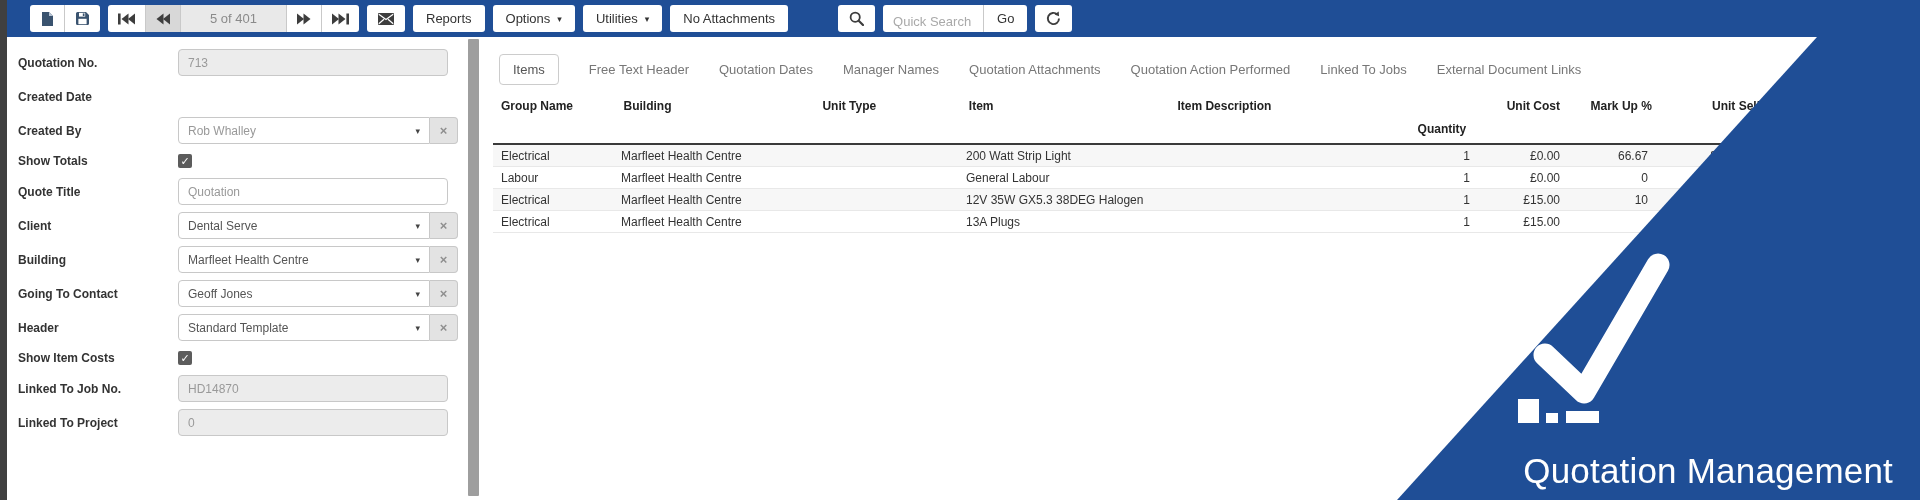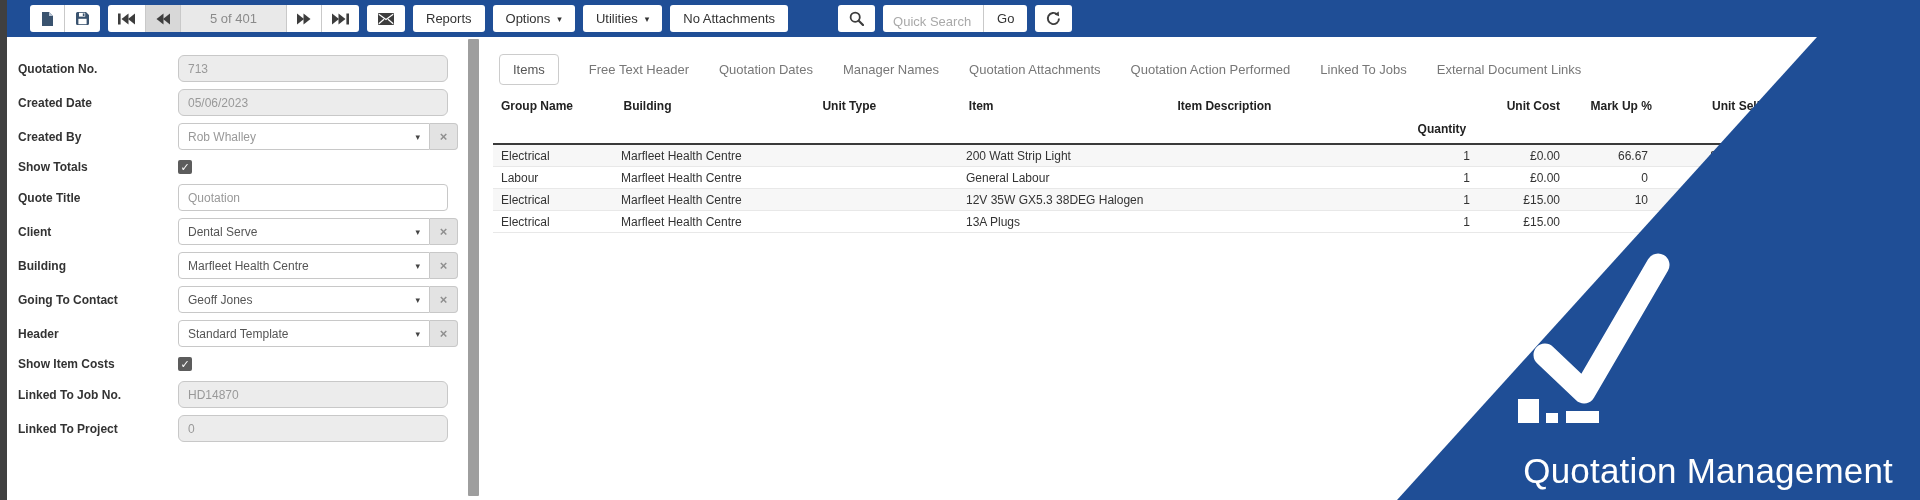--- a/index.html
+++ b/index.html
@@ -25,26 +25,26 @@
   .qs-wrap { margin-left:0; }
   .qs-input { border:none; outline:none; height:27px; width:100px; padding:16px 10px; font-size:13px; color:#444; font-family:"Liberation Sans",sans-serif; }
   .qs-input::placeholder { color:#a9a9a9; }
   .go-btn { border-left:1px solid #c9c9c9; }
   .search-gap { margin-left:42px; }
 
   
   .content { display:flex; height:463px; position:relative; }
 
   
-  .sidebar { width:483px; position:relative; padding:18px 0 0 18px; background:#fff; flex:0 0 483px; }
+  .sidebar { width:483px; position:relative; padding:12px 0 0 18px; background:#fff; flex:0 0 483px; }
   .form-row { display:flex; align-items:center; margin-bottom:7px; min-height:27px; }
   .form-row.cb-row { min-height:20px; }
   .form-label { width:160px; font-size:12px; font-weight:bold; color:#333; }
   .inp { height:27px; border:1px solid #c8c8c8; border-radius:4px; font-size:12px; padding:0 9px; display:flex; align-items:center; }
-  .inp.readonly { background:#ececec; color:#999; width:270px;border-radius:6px; }
+  .inp.readonly { background:#ececec; color:#999; width:270px; }
   .inp.text { background:#fff; color:#444; width:270px; }
   .inp.muted { color:#999; }
   .select-wrap { display:flex; width:280px; }
   .sel { flex:1; background:#fff; border:1px solid #c8c8c8; border-radius:4px 0 0 4px; display:flex; align-items:center;
          justify-content:space-between; padding:0 9px; height:27px; color:#555; font-size:12px; cursor:pointer; }
   .sel.muted { color:#999; }
   .sel .sel-caret { color:#444; font-size:9px; margin-left:6px; }
   .clear-btn { width:28px; height:27px; background:#e3e3e3; border:1px solid #c8c8c8; border-left:none; border-radius:0 4px 4px 0;
                color:#8f8f8f; font-weight:bold; display:flex; align-items:center; justify-content:center; font-size:13px; cursor:pointer; }
   .cb { width:14px; height:14px; background:#5c5c5c; border-radius:2px; color:#fff; font-size:11px; line-height:14px;
@@ -169,21 +169,20 @@
   <div class="content">
 
     <div class="sidebar">
       <div id="form-rows">
           <div class="form-row">
             <div class="form-label">Quotation No.</div>
             <div class="inp readonly">713</div>
           </div>
           <div class="form-row">
             <div class="form-label">Created Date</div>
-            <div class="inp readonly">05/06/2023</div>
           </div>
           <div class="form-row">
             <div class="form-label">Created By</div>
             <div class="select-wrap">
               <div class="sel muted">
                 <span>Rob Whalley</span>
                 <span class="sel-caret">▾</span>
               </div>
               <button class="clear-btn">
                 <span>×</span>

